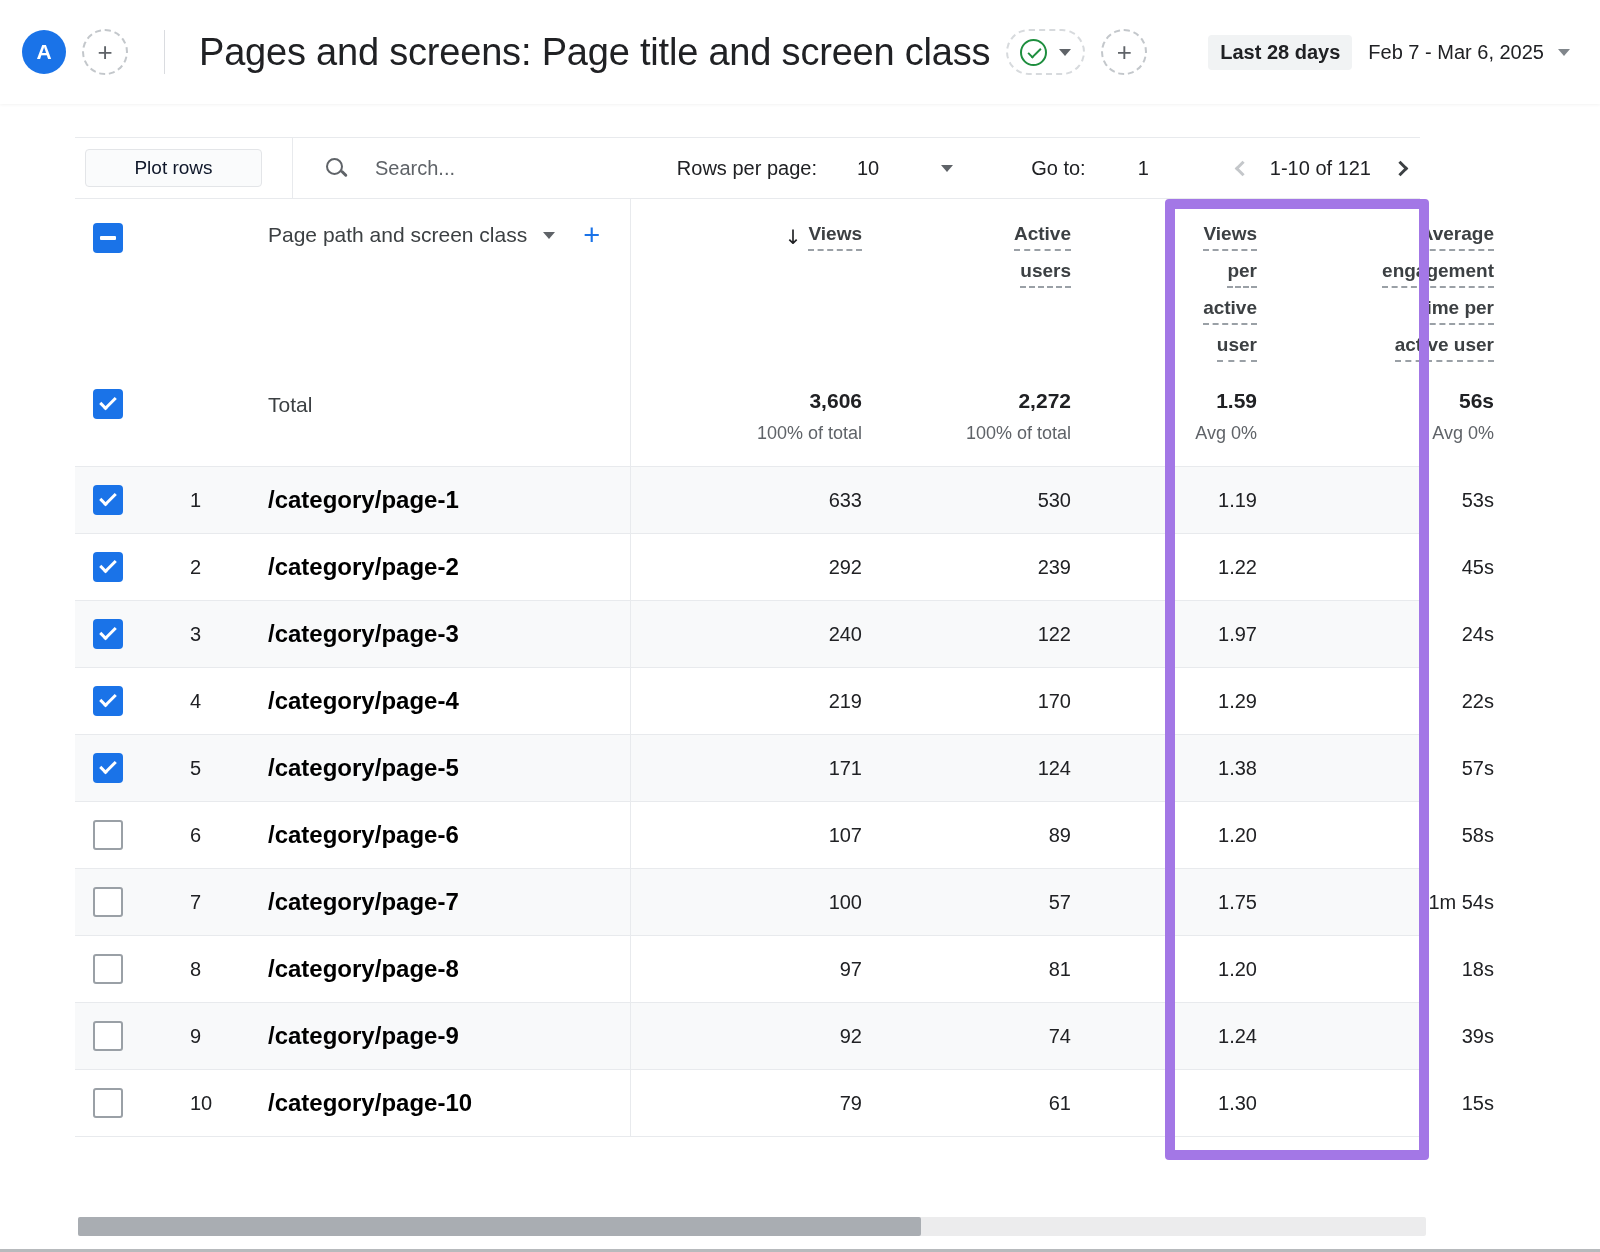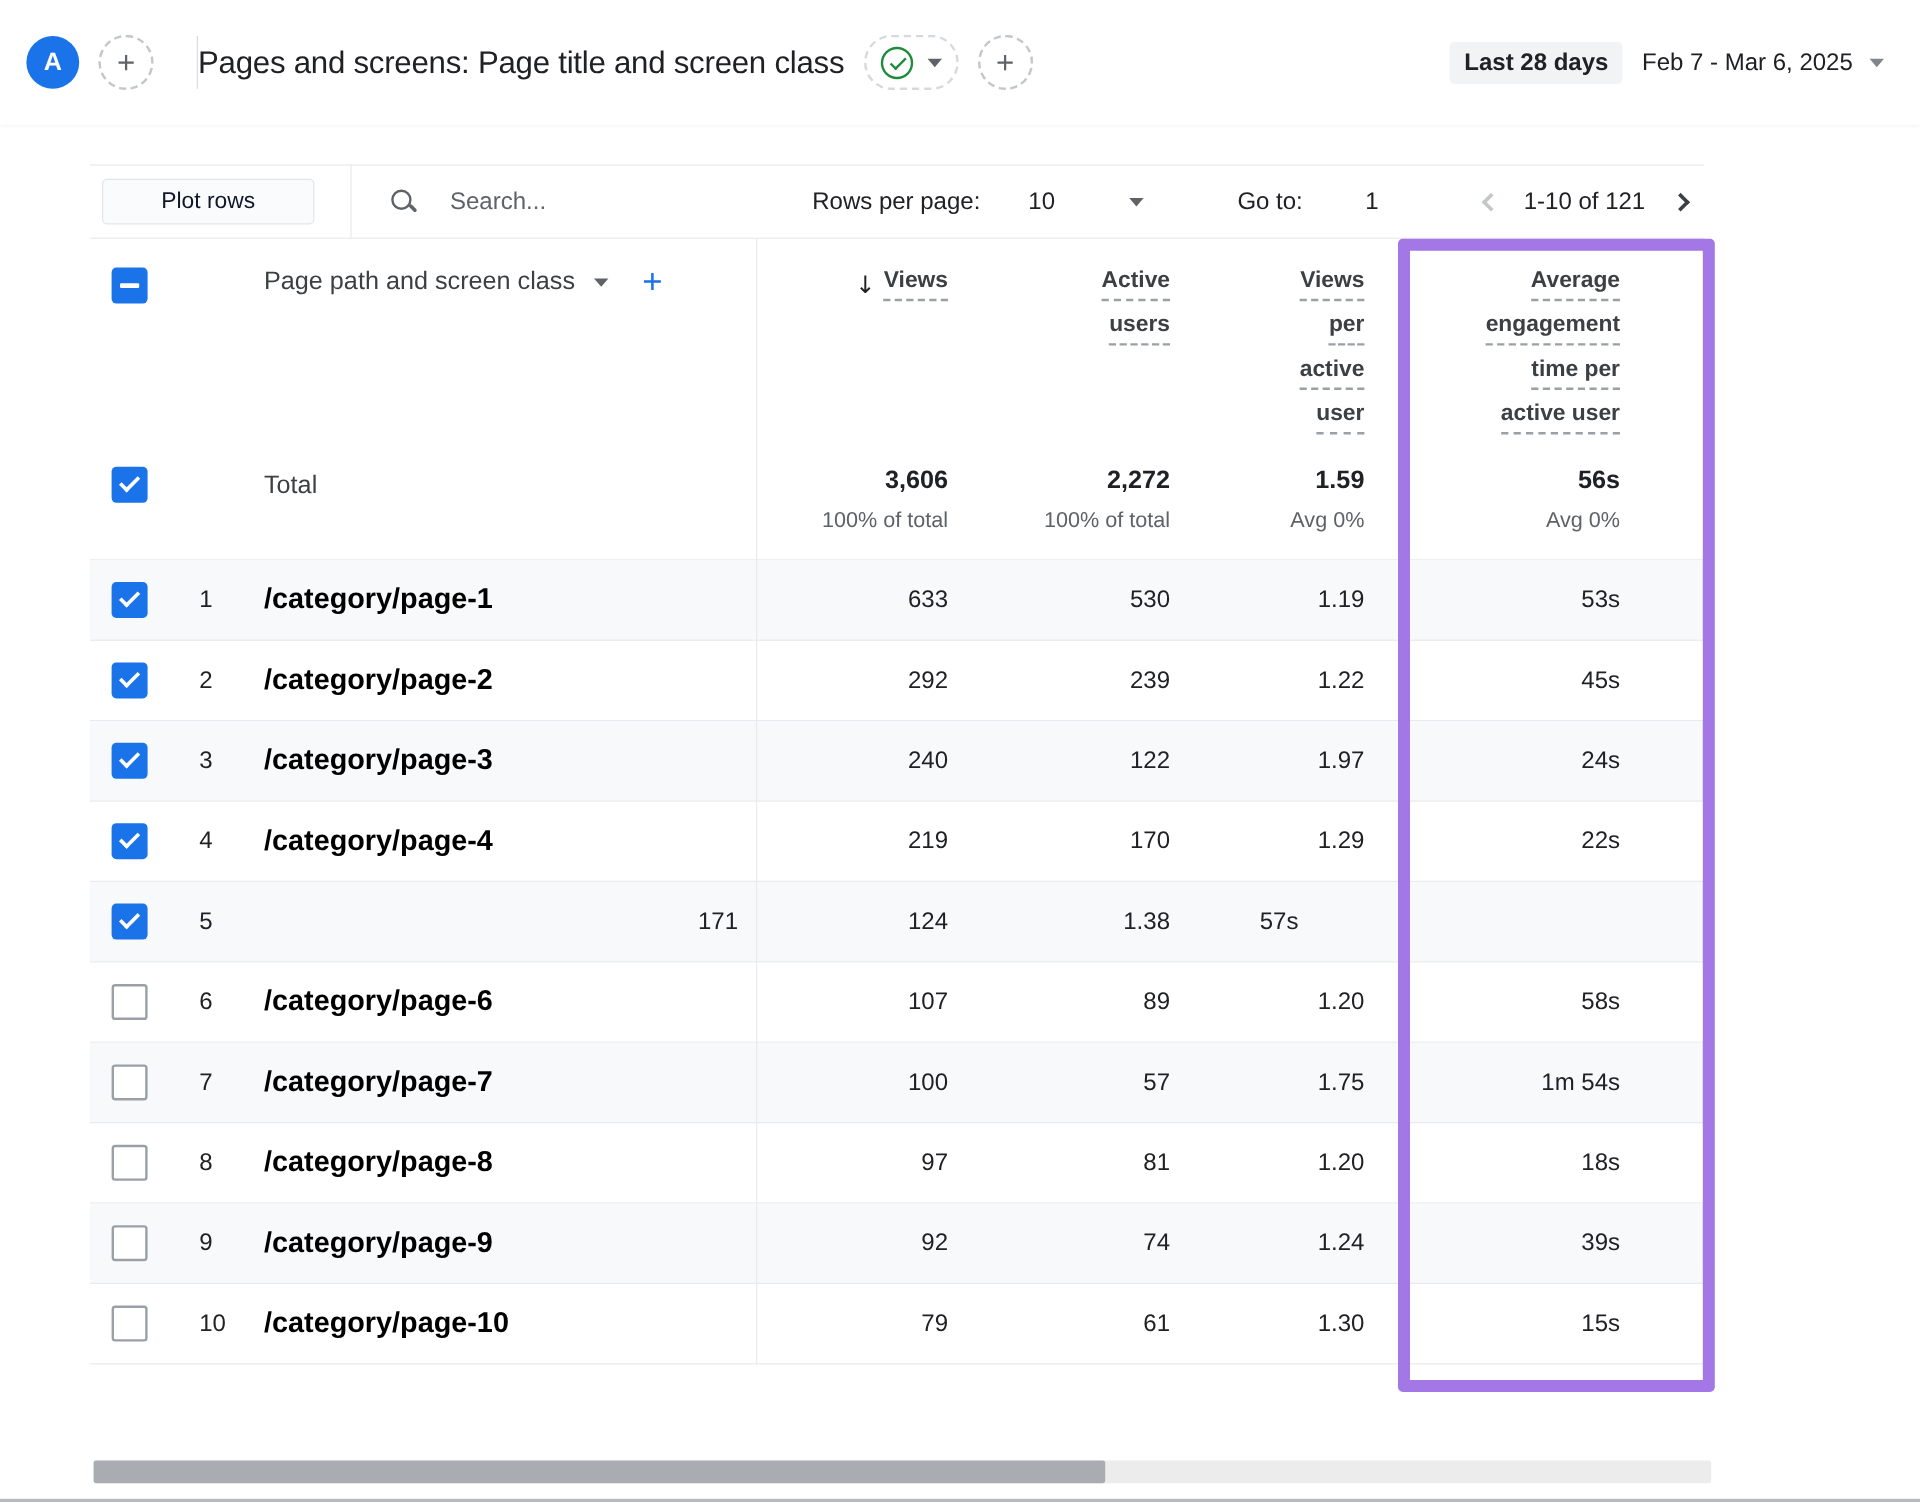--- a/index.html
+++ b/index.html
@@ -9,21 +9,21 @@
 
   
   .topbar { display:flex; align-items:center; height:104px; padding:0 30px 0 22px; background:#fff;
             box-shadow:0 1px 3px rgba(0,0,0,0.05); position:relative; z-index:2; }
   .avatar { width:44px; height:44px; border-radius:50%; background:#1a73e8; color:#fff; font-weight:bold;
             font-size:21px; display:flex; align-items:center; justify-content:center; flex:0 0 auto; }
   .dash-circle { width:46px; height:46px; border-radius:50%; border:2px dashed #c3c7cb; color:#5f6368;
                  font-size:26px; font-weight:400; display:flex; align-items:center; justify-content:center;
                  margin-left:16px; flex:0 0 auto; }
   .top-divider { width:1px; height:44px; background:#dadce0; margin-left:36px; flex:0 0 auto; }
-  .page-title { font-size:26px; font-weight:400; color:#202124; letter-spacing:-0.2px; white-space:nowrap; }
+  .page-title { font-size:38px; font-weight:400; color:#202124; margin-left:34px; letter-spacing:-0.2px; white-space:nowrap; }
   .quality-pill { display:flex; align-items:center; margin-left:16px; height:46px; padding:0 12px;
                   border:2px dashed #d7dadd; border-radius:24px; }
   .green-circle { position:relative; width:27px; height:27px; border:2.5px solid #1e8e3e; border-radius:50%; }
   .green-circle::after { content:""; position:absolute; left:6px; top:7px; width:11px; height:5px;
                   border-left:2.5px solid #1e8e3e; border-bottom:2.5px solid #1e8e3e; transform:rotate(-45deg); }
   .tri { width:0; height:0; border-left:6px solid transparent; border-right:6px solid transparent;
          border-top:7px solid #5f6368; }
   .quality-pill .tri { margin-left:12px; }
   .topbar-right { margin-left:auto; display:flex; align-items:center; }
   .preset-chip { background:#f1f3f4; border-radius:4px; padding:6px 12px; font-size:20px; font-weight:bold; color:#202124; }
@@ -51,21 +51,21 @@
   .rows-select { display:flex; align-items:center; margin-left:40px; }
   .rows-select .tri { margin-left:62px; }
   .goto-label { margin-left:78px; }
   .goto-value { margin-left:52px; }
   .chev { width:11px; height:11px; border-top:3px solid; border-right:3px solid; display:inline-block; }
   .chev-left { transform:rotate(-135deg); color:#c4c7ca; margin-left:88px; }
   .chev-right { transform:rotate(45deg); color:#3c4043; margin-left:24px; margin-right:14px; }
   .pag-text { font-size:20px; color:#202124; margin-left:22px; }
 
   
-  .grid-row { display:grid; grid-template-columns:70px 50px 435px 175px 185px 162px 268px; }
+  .grid-row { display:grid; grid-template-columns:70px 50px 435px 175px 185px 162px 268px;gap:24px; }
   .c-check { padding-left:18px; }
   .c-index { padding-left:21px; font-size:20px; color:#202124; }
   .c-path  { padding-left:25px; }
   .c-views, .c-active, .c-vpu { text-align:right; padding-right:15px; }
   .c-eng   { text-align:right; padding-right:70px; }
 
   .thead { padding-top:24px; height:172px; align-items:start; }
   .dim-head { display:flex; align-items:center; }
   .dim-label { font-size:21px; color:#3c4043; }
   .dim-head .tri { margin-left:16px; }
@@ -277,20 +277,21 @@
     <div class="c-active num">170</div>
     <div class="c-vpu num">1.29</div>
     <div class="c-eng num">22s</div>
   </div>
 
   <div class="grid-row trow shaded">
     <div class="c-check">
       <div class="checkbox checked"></div>
     </div>
     <div class="c-index">5</div>
+    <div class="c-path row-path">/category/page-5</div>
     <div class="c-views num">171</div>
     <div class="c-active num">124</div>
     <div class="c-vpu num">1.38</div>
     <div class="c-eng num">57s</div>
   </div>
 
   <div class="grid-row trow">
     <div class="c-check">
       <div class="checkbox unchecked"></div>
     </div>

